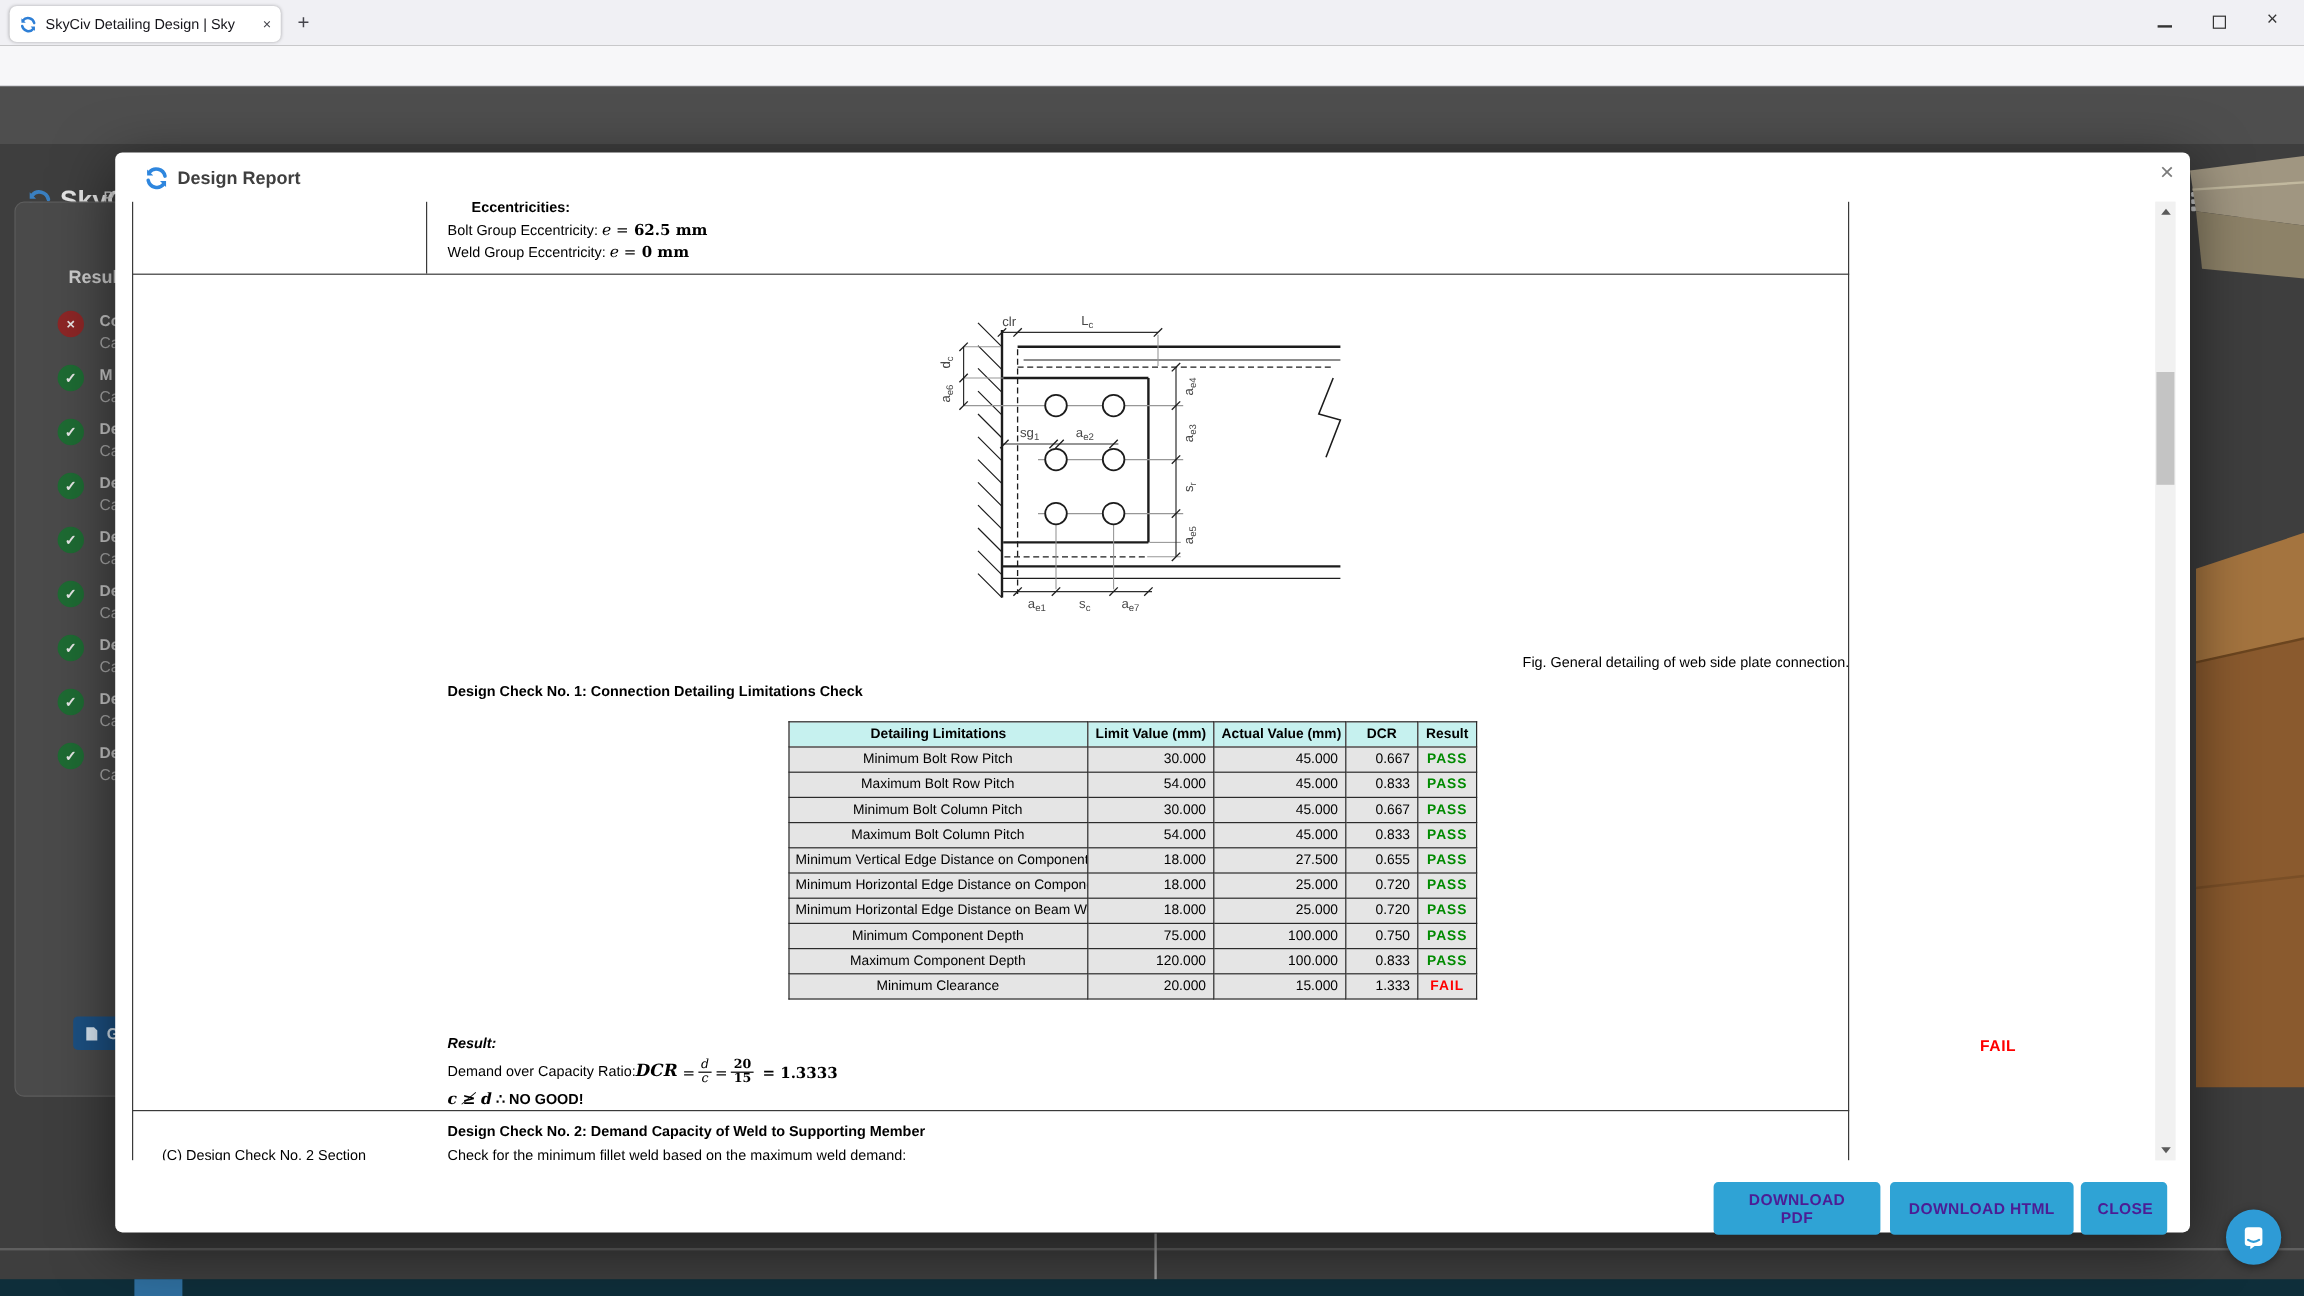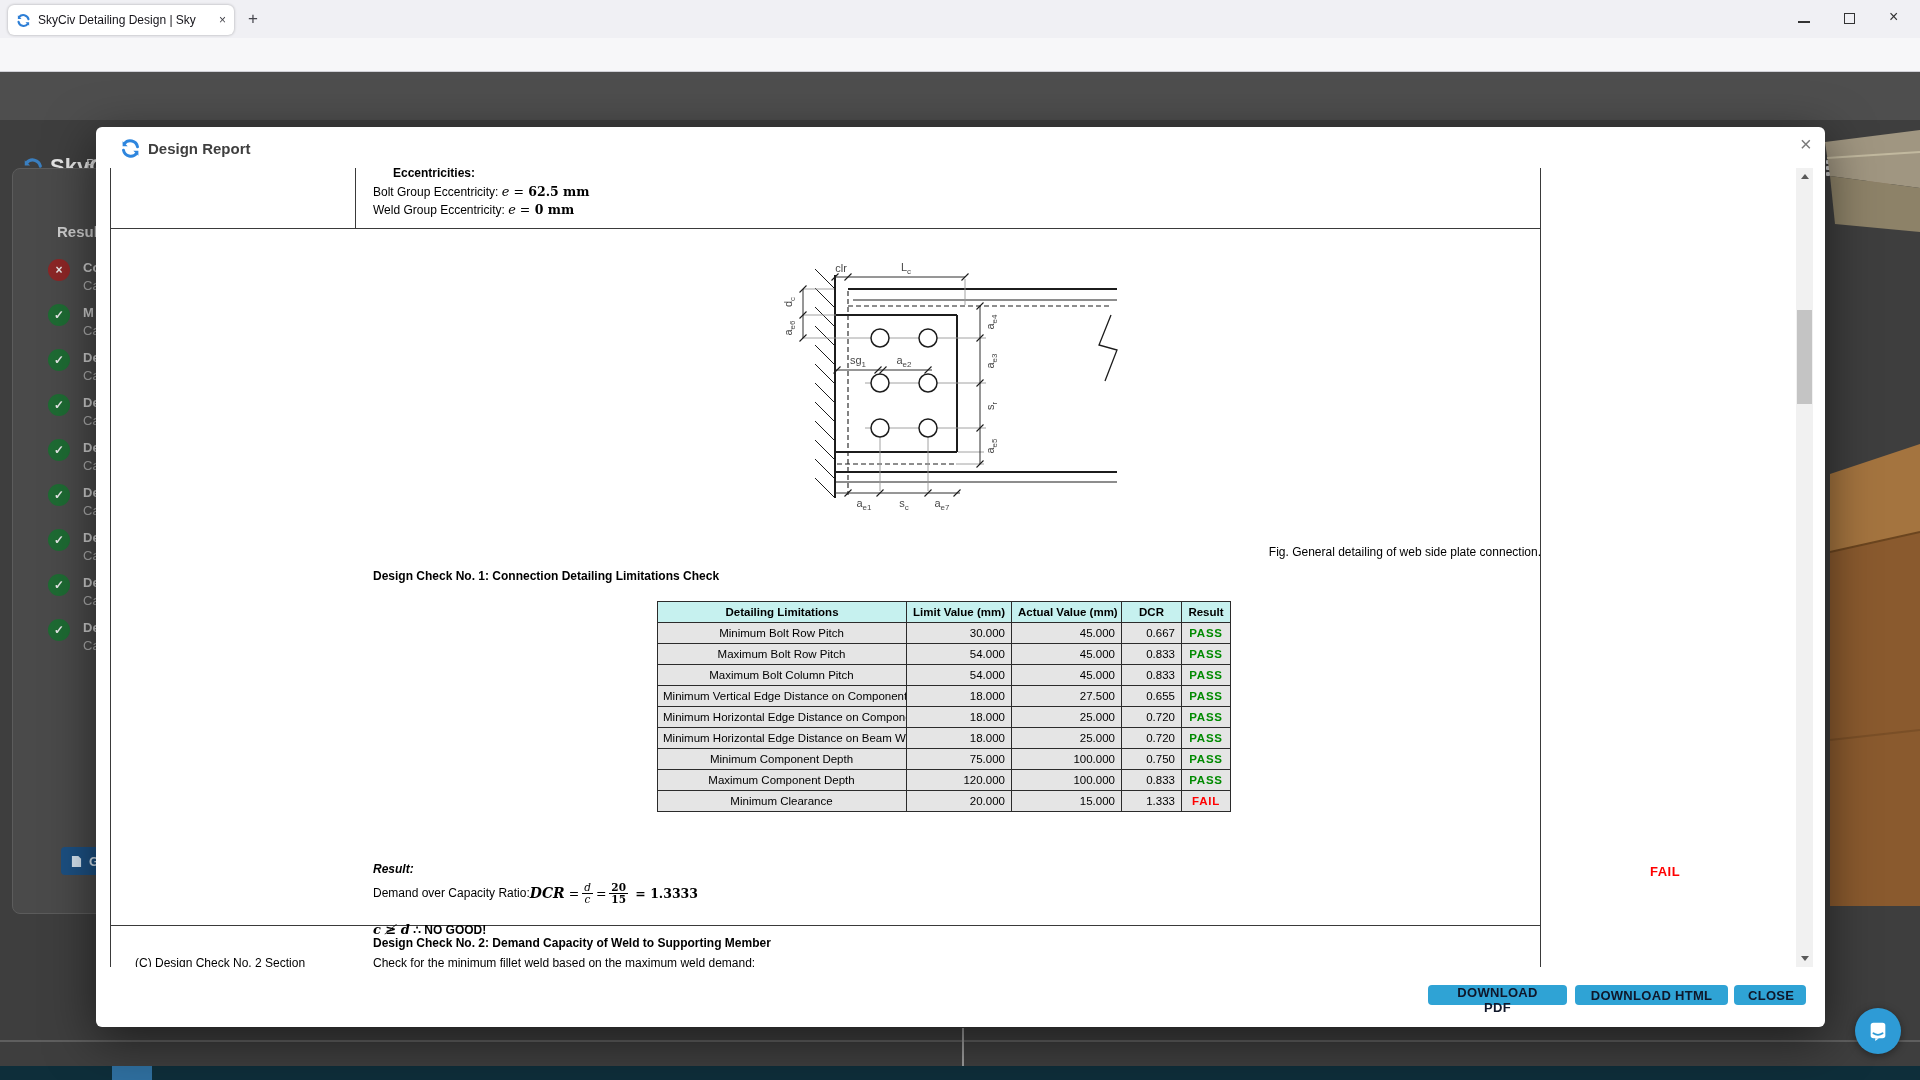--- a/index.html
+++ b/index.html
@@ -63,21 +63,21 @@
   #chk-table td.res { text-align:center; font-weight:bold; letter-spacing:.8px; color:#008a00; }
   #chk-table td.res.fail { color:#ff0000; }
   #side-fail { font-size:13px; font-weight:bold; color:#ff0000; letter-spacing:.5px; }
 
   
   #sbar { left:1700px; top:41px; width:17px; height:799px; background:#f1f1f1; }
   #sbar .arrow { width:0; height:0; border-left:4px solid transparent; border-right:4px solid transparent; margin:6px auto; }
   #sbar-thumb { left:1px; top:142px; width:15px; height:94px; background:#c4c4c4; }
 
   
-  .dlg-btn { height:20px; background:#2fa3d5; color:#0f172a; border:none; border-radius:4px;
+  .dlg-btn { height:44px; background:#2fa3d5; color:#4c1d95; border:none; border-radius:4px;
              font-family:"Liberation Sans",sans-serif; font-size:13px; font-weight:bold; letter-spacing:.3px;
              padding:0 14px; cursor:pointer; }
 
   
   #grid-ic { display:grid; grid-template-columns:repeat(3,4px); gap:2px; }
   #grid-ic span { width:4px; height:4px; background:#c6c6c6; border-radius:1px; }
   .hamb span { display:block; width:16px; height:2px; background:#3e3e44; margin:3px 0; }
   #help-ic { width:20px; height:20px; border:2px solid #c3c3c3; border-radius:50%; color:#c3c3c3;
              font-size:12px; font-weight:bold; display:flex; align-items:center; justify-content:center; }
   #avatar { width:38px; height:38px; border-radius:50%; background:radial-gradient(circle at 50% 40%, #6d5948 0 35%, #8f7a64 36%); }
@@ -378,20 +378,27 @@
               <td class="res">PASS</td>
             </tr>
         <tr>
               <td class="name">Maximum Bolt Row Pitch</td>
               <td class="num">54.000</td>
               <td class="num">45.000</td>
               <td class="num">0.833</td>
               <td class="res">PASS</td>
             </tr>
         <tr>
+              <td class="name">Minimum Bolt Column Pitch</td>
+              <td class="num">30.000</td>
+              <td class="num">45.000</td>
+              <td class="num">0.667</td>
+              <td class="res">PASS</td>
+            </tr>
+        <tr>
               <td class="name">Maximum Bolt Column Pitch</td>
               <td class="num">54.000</td>
               <td class="num">45.000</td>
               <td class="num">0.833</td>
               <td class="res">PASS</td>
             </tr>
         <tr>
               <td class="name">Minimum Vertical Edge Distance on Component</td>
               <td class="num">18.000</td>
               <td class="num">27.500</td>
@@ -447,21 +454,21 @@
             <span class="m-it" style="font-size:10.5px">c</span>
           </span>
         <span class="m-eq">=</span>
         <span class="frac fb">
             <span class="num">20</span>
             <span>15</span>
           </span>
         <span class="m-b">&nbsp;</span>
           <span class="m-b">= 1.3333</span>
       </div>
-      <div class="abs rp-txt" style="left:277px; top:741px;margin-top:13px;"><span class="m-it rp-b">c ≱ d</span><span class="rp-b">&nbsp;</span><span class="rp-b">∴ NO GOOD!</span></div>
+      <div class="abs rp-txt" style="left:277px; top:741px;"><span class="m-it rp-b">c ≱ d</span><span class="rp-b">&nbsp;</span><span class="rp-b">∴ NO GOOD!</span></div>
       <div class="abs" id="side-fail" style="left:1554px; top:696px;">FAIL</div>
 
       <div class="abs rp-txt rp-b" style="left:277px; top:768px;">Design Check No. 2: Demand Capacity of Weld to Supporting Member</div>
       <div class="abs rp-txt clipline" style="left:39px; top:788px;">(C) Design Check No. 2 Section</div>
       <div class="abs rp-txt clipline" style="left:277px; top:788px;">Check for the minimum fillet weld based on the maximum weld demand:</div>
     </div>
 
     <div class="abs" id="sbar">
       <div class="arrow" style="border-bottom:5px solid #5a5a5a;"></div>
       <div class="abs" id="sbar-thumb"></div>

